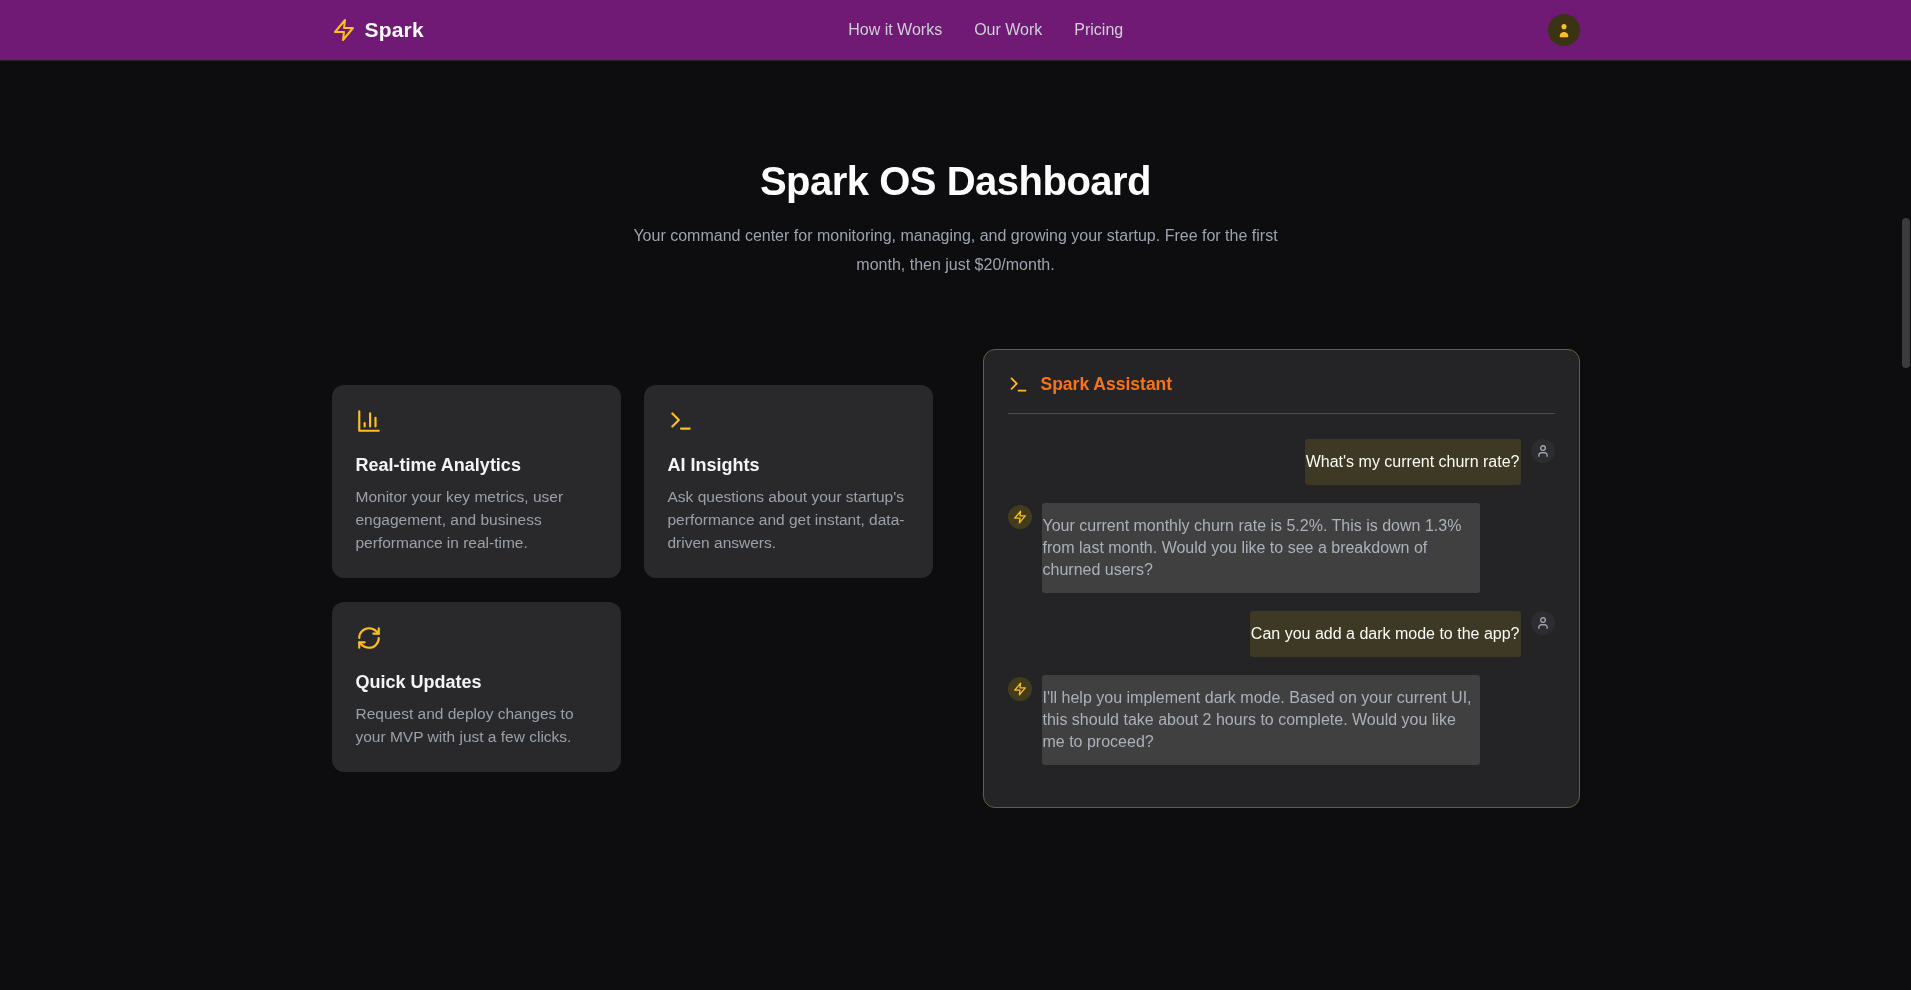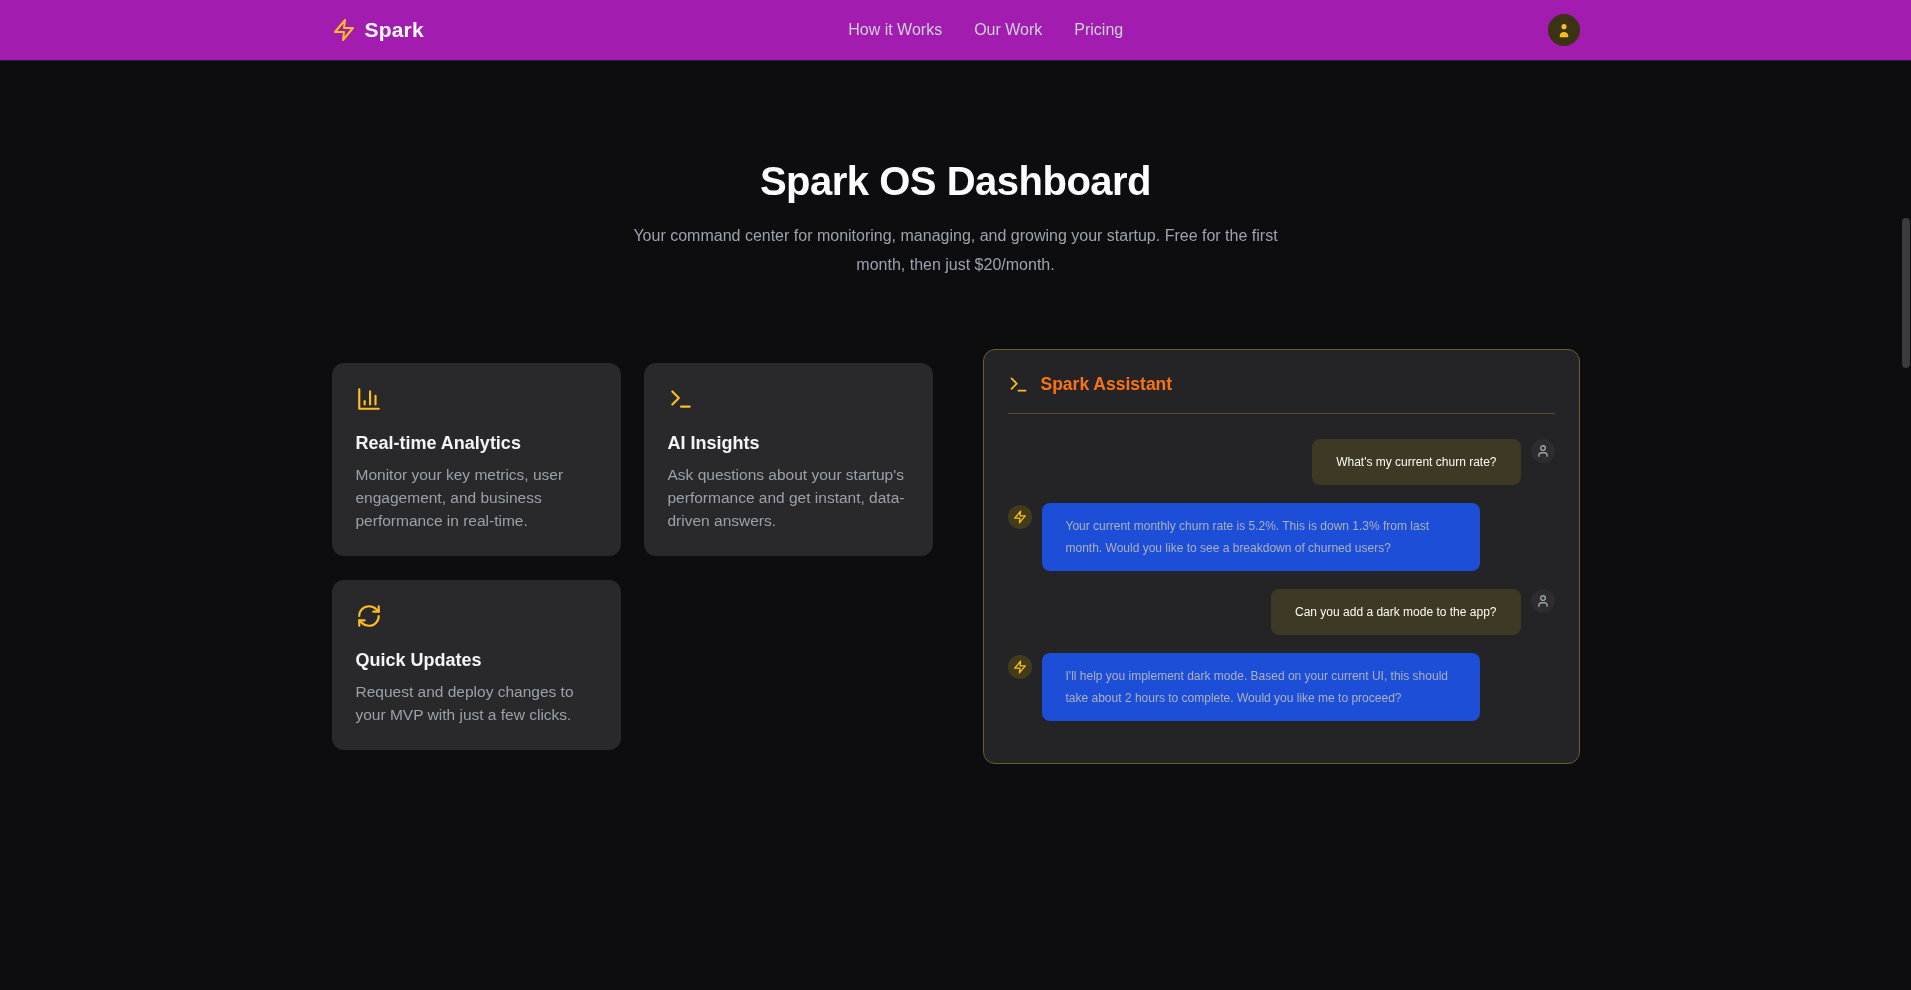--- a/index.html
+++ b/index.html
@@ -8,21 +8,21 @@
     background:#0d0d0f;
     font-family:"Liberation Sans", sans-serif;
     color:#f4f4f5;
     position:relative;
   }
   
   .topnav {
     height:61px;
     border-bottom:1px solid #232326;
     display:flex; align-items:center;
-    background:#a21caf;
+    background:#701a75;
   }
   .nav-inner {
     width:1248px; margin:0 auto;
     display:flex; align-items:center;
   }
   .brand { display:flex; align-items:center; gap:9px; cursor:pointer; }
   .brand .zap { width:24px; height:24px; color:#fbbf24; display:inline-flex; }
   .brand-name { font-size:21px; font-weight:bold; color:#fafafa; letter-spacing:.2px; }
   .nav-links { display:flex; gap:32px; margin:0 auto; }
   .nav-link { font-size:16px; color:#cdd1d7; text-decoration:none; cursor:pointer; }
@@ -72,25 +72,25 @@
   .panel-header { display:flex; align-items:center; gap:12px; }
   .panel-header .t-icon { width:21px; height:21px; color:#fbbf24; display:inline-flex; }
   .panel-header .t-icon svg { width:21px; height:21px; }
   .panel-header h2 { font-size:17.5px; font-weight:bold; color:#f97316; }
   .panel-divider { border:none; border-top:1px solid #5b4e24; margin-top:18px; }
   .messages { margin-top:25px; display:flex; flex-direction:column; gap:18px; }
   .msg-row { display:flex; align-items:flex-start; }
   .msg-row.user { justify-content:flex-end; gap:10px; }
   .msg-row.assistant { gap:10px; }
   .bubble {
-    border-radius:8px; padding:12px 24px;
-    font-size:12px; line-height:22px;
+    border-radius:3px; padding:12px 1px;
+    font-size:16px; line-height:22px;
   }
   .bubble.user { background:#3d3924; color:#fbfbf6; }
-  .bubble.assistant { background:#1d4ed8; color:#abb1bb; max-width:438px; }
+  .bubble.assistant { background:#404040; color:#abb1bb; max-width:438px; }
   .msg-avatar {
     width:24px; height:24px; border-radius:50%; flex:none;
     display:flex; align-items:center; justify-content:center;
   }
   .msg-avatar.user-av { background:#2d2d2f; color:#9ca3af; }
   .msg-avatar.user-av svg { width:14px; height:14px; }
   .msg-avatar.bot-av { background:#433c1c; color:#fbbf24; margin-top:2px; }
   .msg-avatar.bot-av svg { width:14px; height:14px; }
   
   .scroll-thumb {

